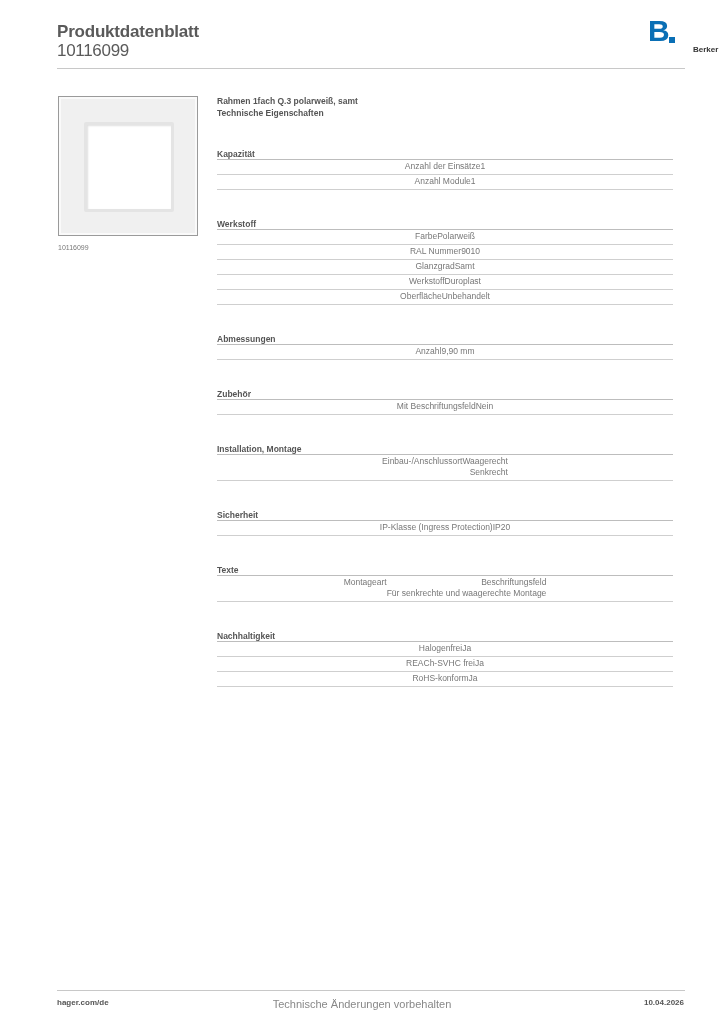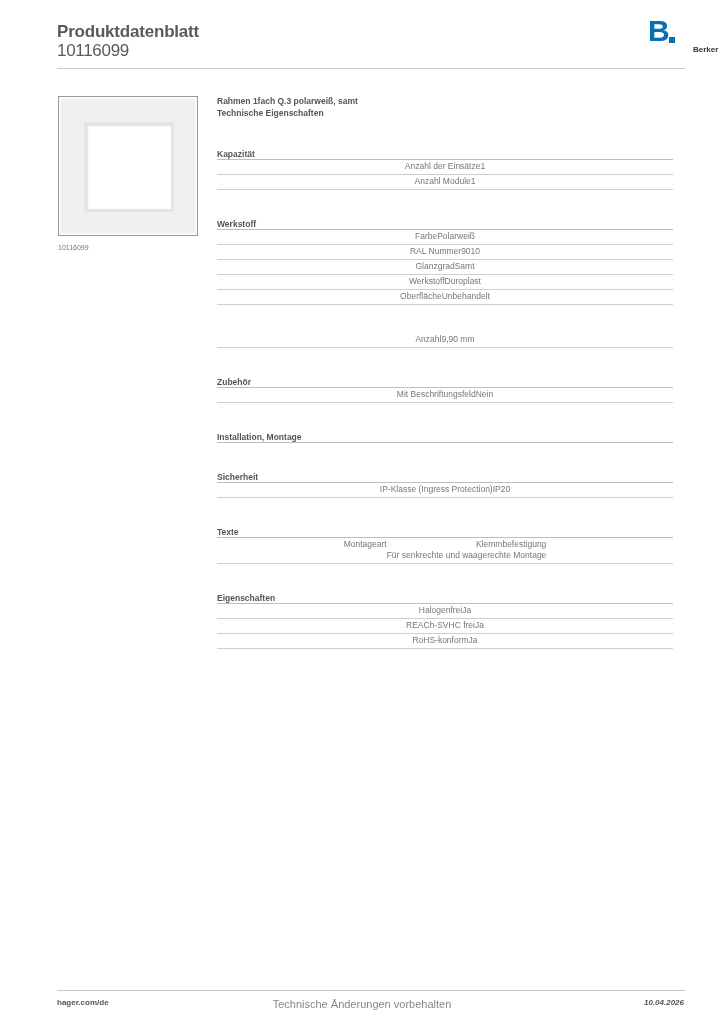--- a/index.html
+++ b/index.html
@@ -28,21 +28,21 @@
   .group:first-of-type { }
   .group-title { font-size: 8.5px; font-weight: bold; color: #555; height: 12px; line-height: 12px; border-bottom: 1px solid #bdbdbd; }
   .row { display: flex; justify-content: center; border-bottom: 1px solid #cfcfcf; font-size: 8.5px; color: #777; line-height: 11px; padding: 1px 0 2px 0; }
   .row .label { flex: 0 0 auto; }
   .row .value { text-align: right; }
   .row .value div { line-height: 11px; }
 
   .footer-rule { position: absolute; left: 57px; top: 990px; width: 628px; height: 1px; background: #c8c8c8; }
   .footer-left { position: absolute; left: 57px; top: 998px; font-size: 8px; font-weight: bold; color: #555; }
   .footer-center { position: absolute; left: 0; width: 724px; top: 998px; text-align: center; font-size: 11px; color: #888; }
-  .footer-right { position: absolute; right: 40px; top: 998px; font-size: 8px; font-weight: bold; color: #555; font-style: italic; }
+  .footer-right { position: absolute; right: 40px; top: 998px; font-size: 8px; font-weight: bold; color: #555; }
 </style>
 </head>
 <body>
 
 <div class="header">
   <div class="doc-title">Produktdatenblatt</div>
   <div class="doc-number">10116099</div>
   <div class="logo">
     <span class="logo-b">B</span>
     <span class="logo-dot"></span>
@@ -104,60 +104,68 @@
           </div>
         </div>
         <div class="row">
           <div class="label">Oberfläche</div>
           <div class="value">
             <div>Unbehandelt</div>
           </div>
         </div>
       </div>
       <div class="group">
+        <div class="group-title">Abmessungen</div>
         <div class="row">
           <div class="label">Anzahl</div>
           <div class="value">
             <div>9,90 mm</div>
           </div>
         </div>
       </div>
       <div class="group">
         <div class="group-title">Zubehör</div>
         <div class="row">
           <div class="label">Mit Beschriftungsfeld</div>
           <div class="value">
             <div>Nein</div>
           </div>
         </div>
       </div>
       <div class="group">
         <div class="group-title">Installation, Montage</div>
+        <div class="row">
+          <div class="label">Einbau-/Anschlussort</div>
+          <div class="value">
+            <div>Waagerecht</div>
+            <div>Senkrecht</div>
+          </div>
+        </div>
       </div>
       <div class="group">
         <div class="group-title">Sicherheit</div>
         <div class="row">
           <div class="label">IP-Klasse (Ingress Protection)</div>
           <div class="value">
             <div>IP20</div>
           </div>
         </div>
       </div>
       <div class="group">
         <div class="group-title">Texte</div>
         <div class="row">
           <div class="label">Montageart</div>
           <div class="value">
-            <div>Klemmbefestigung</div>
+            <div>Beschriftungsfeld</div>
             <div>Für senkrechte und waagerechte Montage</div>
           </div>
         </div>
       </div>
       <div class="group">
-        <div class="group-title">Eigenschaften</div>
+        <div class="group-title">Nachhaltigkeit</div>
         <div class="row">
           <div class="label">Halogenfrei</div>
           <div class="value">
             <div>Ja</div>
           </div>
         </div>
         <div class="row">
           <div class="label">REACh-SVHC frei</div>
           <div class="value">
             <div>Ja</div>

